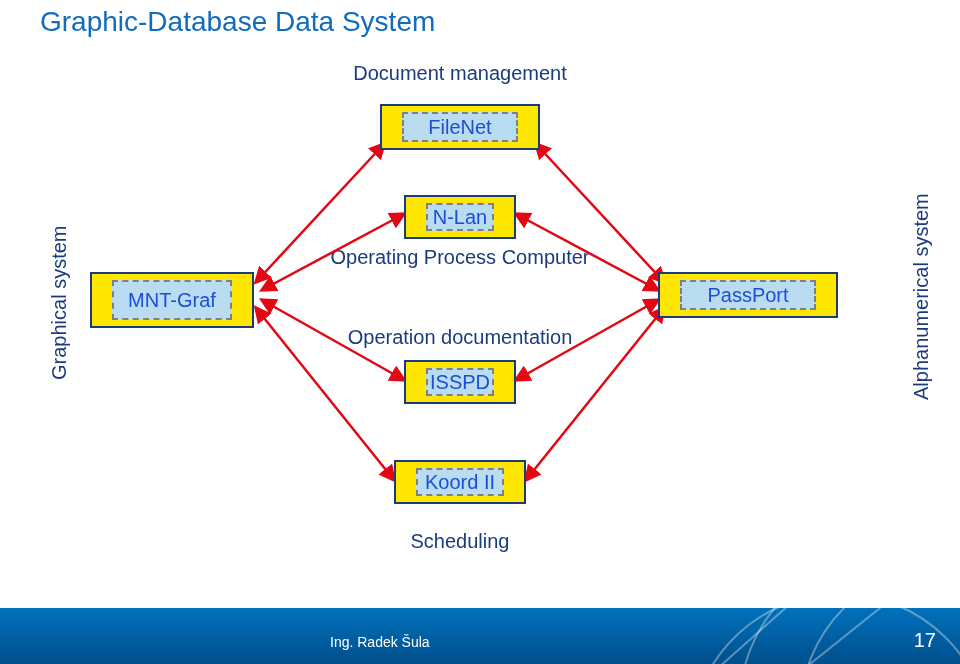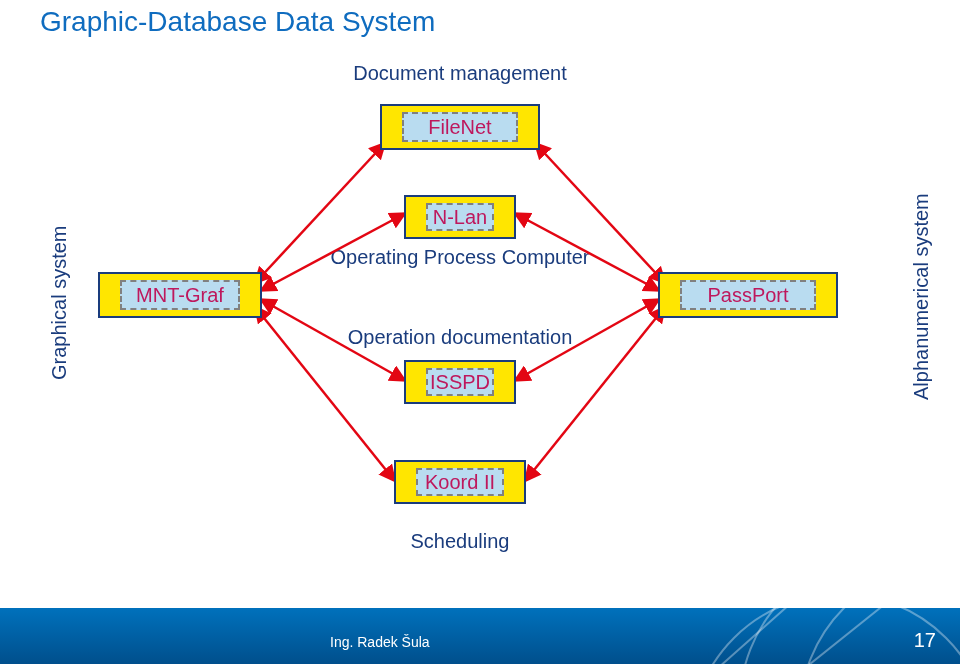--- a/index.html
+++ b/index.html
@@ -47,21 +47,21 @@
     box-sizing: border-box;
     margin: 20px;
     width: calc(100% - 12px);
     height: calc(100% - 12px);
     border: 2px dashed #808080;
     background: #b9dcf0;
     display: flex;
     align-items: center;
     justify-content: center;
     font-size: 20px;
-    color: #be185d;
+    color: #1d4ed8;
   }
   svg.connectors {
     position: absolute;
     left: 0;
     top: 0;
     width: 960px;
     height: 664px;
     pointer-events: none;
   }
   
@@ -140,21 +140,21 @@
 </svg>
 
 <div class="node" style="left:380px; top:104px; width:160px; height:46px;">
   <div class="inner">FileNet</div>
 </div>
 
 <div class="node" style="left:404px; top:195px; width:112px; height:44px;">
   <div class="inner">N-Lan</div>
 </div>
 
-<div class="node" style="left:98px; top:272px; width:164px; height:46px;">
+<div class="node" style="left:90px; top:272px; width:164px; height:56px;">
   <div class="inner">MNT-Graf</div>
 </div>
 
 <div class="node" style="left:658px; top:272px; width:180px; height:46px;">
   <div class="inner">PassPort</div>
 </div>
 
 <div class="node" style="left:404px; top:360px; width:112px; height:44px;align-items:center;">
   <div class="inner">ISSPD</div>
 </div>

